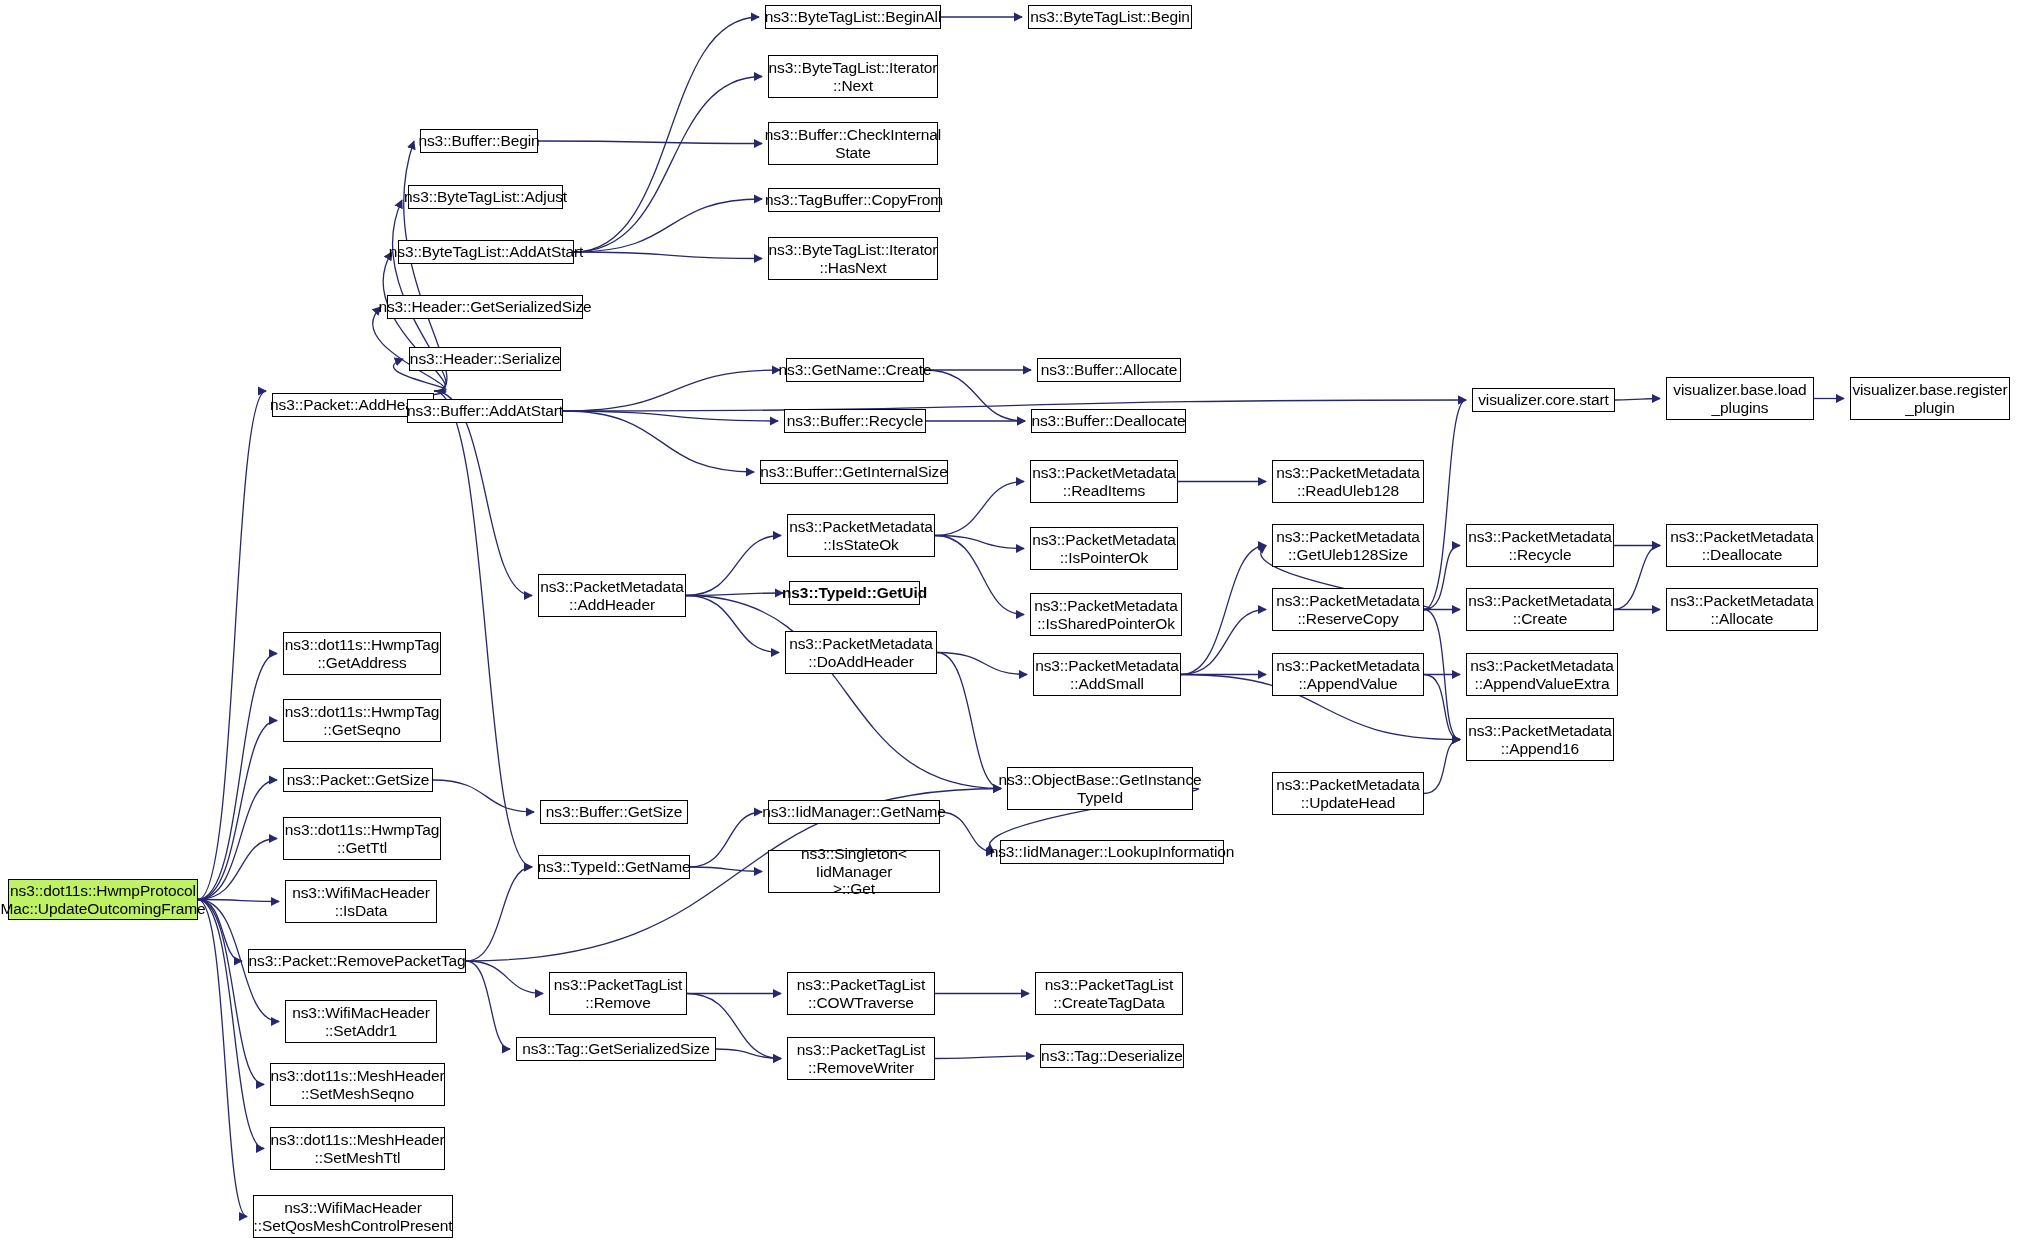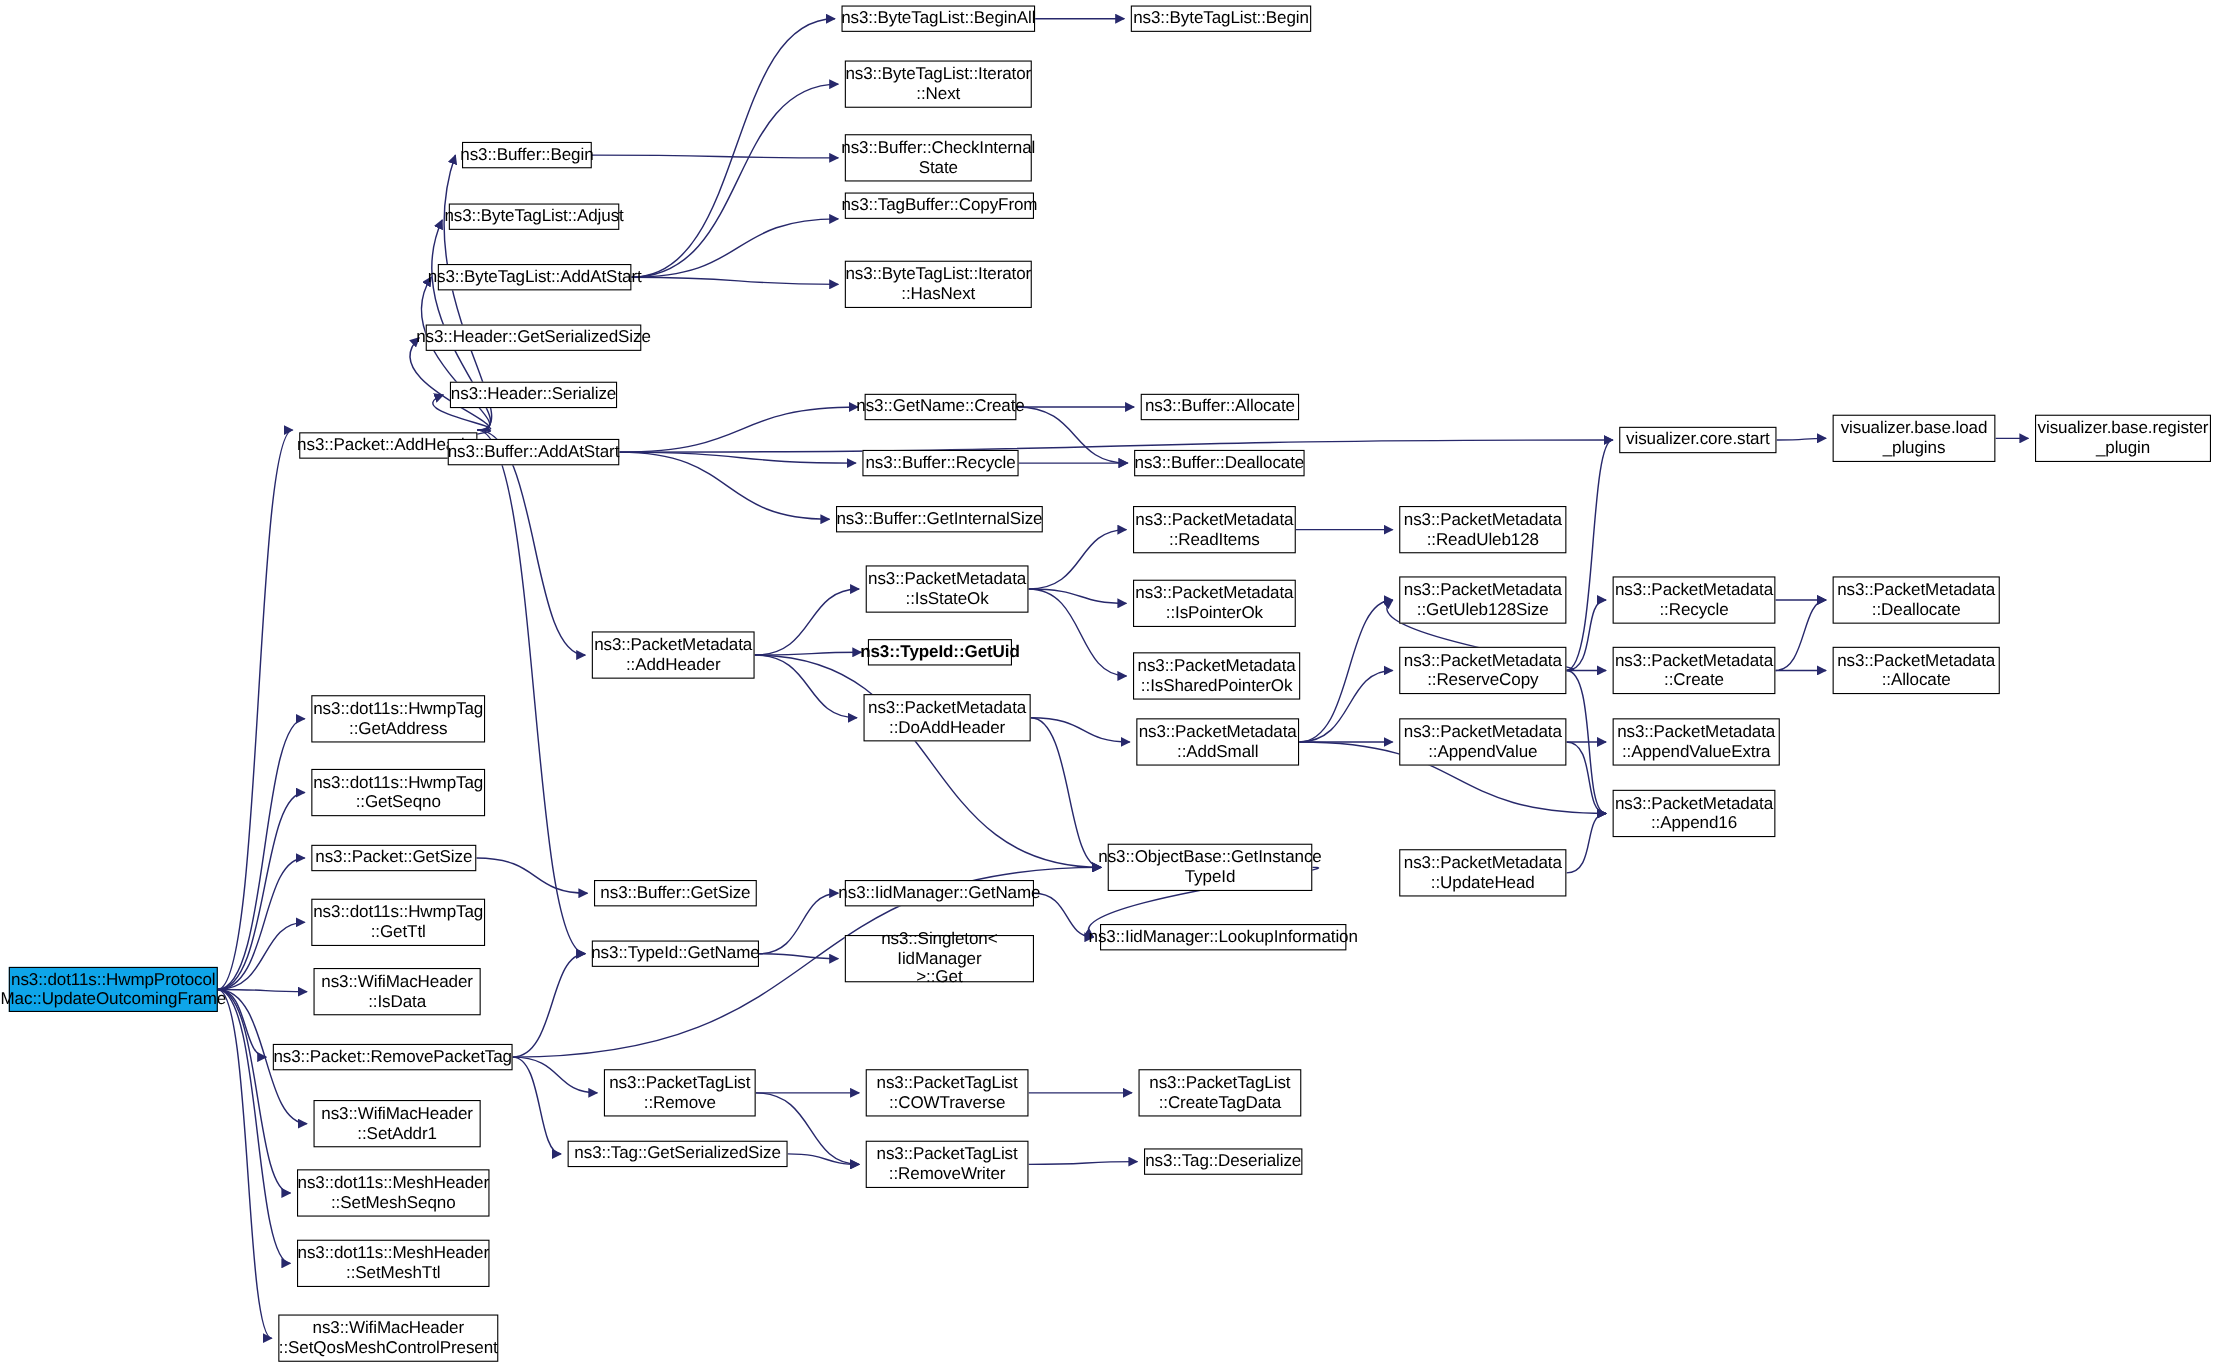--- a/index.html
+++ b/index.html
@@ -33,21 +33,21 @@
     line-height: 1.12;
     display: flex;
     align-items: center;
     justify-content: center;
     text-align: center;
     padding: 1px 3px;
     white-space: pre-line;
     letter-spacing: -0.1px;
   }
   .node.root {
-    background: #0ea5e9;
+    background: #bef264;
     border-color: #000000;
   }
 </style>
 </head>
 <body>
 
 <div id="canvas">
   <svg id="edges" viewBox="0 0 2017 1241" xmlns="http://www.w3.org/2000/svg">
     <defs>
       <marker id="arrow" viewBox="0 0 10 10" refX="9" refY="5" markerWidth="7" markerHeight="7" orient="auto-start-reverse">
@@ -139,21 +139,21 @@
       <div class="node" style="left: 398px; top: 240px; width: 176px; height: 24px;">ns3::ByteTagList::AddAtStart</div>
       <div class="node" style="left: 387px; top: 295px; width: 196px; height: 24px;">ns3::Header::GetSerializedSize</div>
       <div class="node" style="left: 409px; top: 347px; width: 152px; height: 24px;">ns3::Header::Serialize</div>
       <div class="node" style="left: 407px; top: 399px; width: 156px; height: 24px;">ns3::Buffer::AddAtStart</div>
       <div class="node" style="left: 765px; top: 5px; width: 176px; height: 24px;">ns3::ByteTagList::BeginAll</div>
       <div class="node" style="left: 1028px; top: 5px; width: 164px; height: 24px;">ns3::ByteTagList::Begin</div>
       <div class="node" style="left: 768px; top: 55px; width: 170px; height: 43px;">ns3::ByteTagList::Iterator
 ::Next</div>
       <div class="node" style="left: 768px; top: 122px; width: 170px; height: 43px;">ns3::Buffer::CheckInternal
 State</div>
-      <div class="node" style="left: 768px; top: 175px; width: 172px; height: 24px;">ns3::TagBuffer::CopyFrom</div>
+      <div class="node" style="left: 768px; top: 188px; width: 172px; height: 24px;">ns3::TagBuffer::CopyFrom</div>
       <div class="node" style="left: 768px; top: 237px; width: 170px; height: 43px;">ns3::ByteTagList::Iterator
 ::HasNext</div>
       <div class="node" style="left: 786px; top: 358px; width: 138px; height: 24px;">ns3::GetName::Create</div>
       <div class="node" style="left: 784px; top: 409px; width: 142px; height: 24px;">ns3::Buffer::Recycle</div>
       <div class="node" style="left: 760px; top: 460px; width: 188px; height: 24px;">ns3::Buffer::GetInternalSize</div>
       <div class="node" style="left: 1037px; top: 358px; width: 144px; height: 24px;">ns3::Buffer::Allocate</div>
       <div class="node" style="left: 1031px; top: 409px; width: 155px; height: 24px;">ns3::Buffer::Deallocate</div>
       <div class="node" style="left: 538px; top: 574px; width: 148px; height: 43px;">ns3::PacketMetadata
 ::AddHeader</div>
       <div class="node" style="left: 787px; top: 514px; width: 148px; height: 43px;">ns3::PacketMetadata

